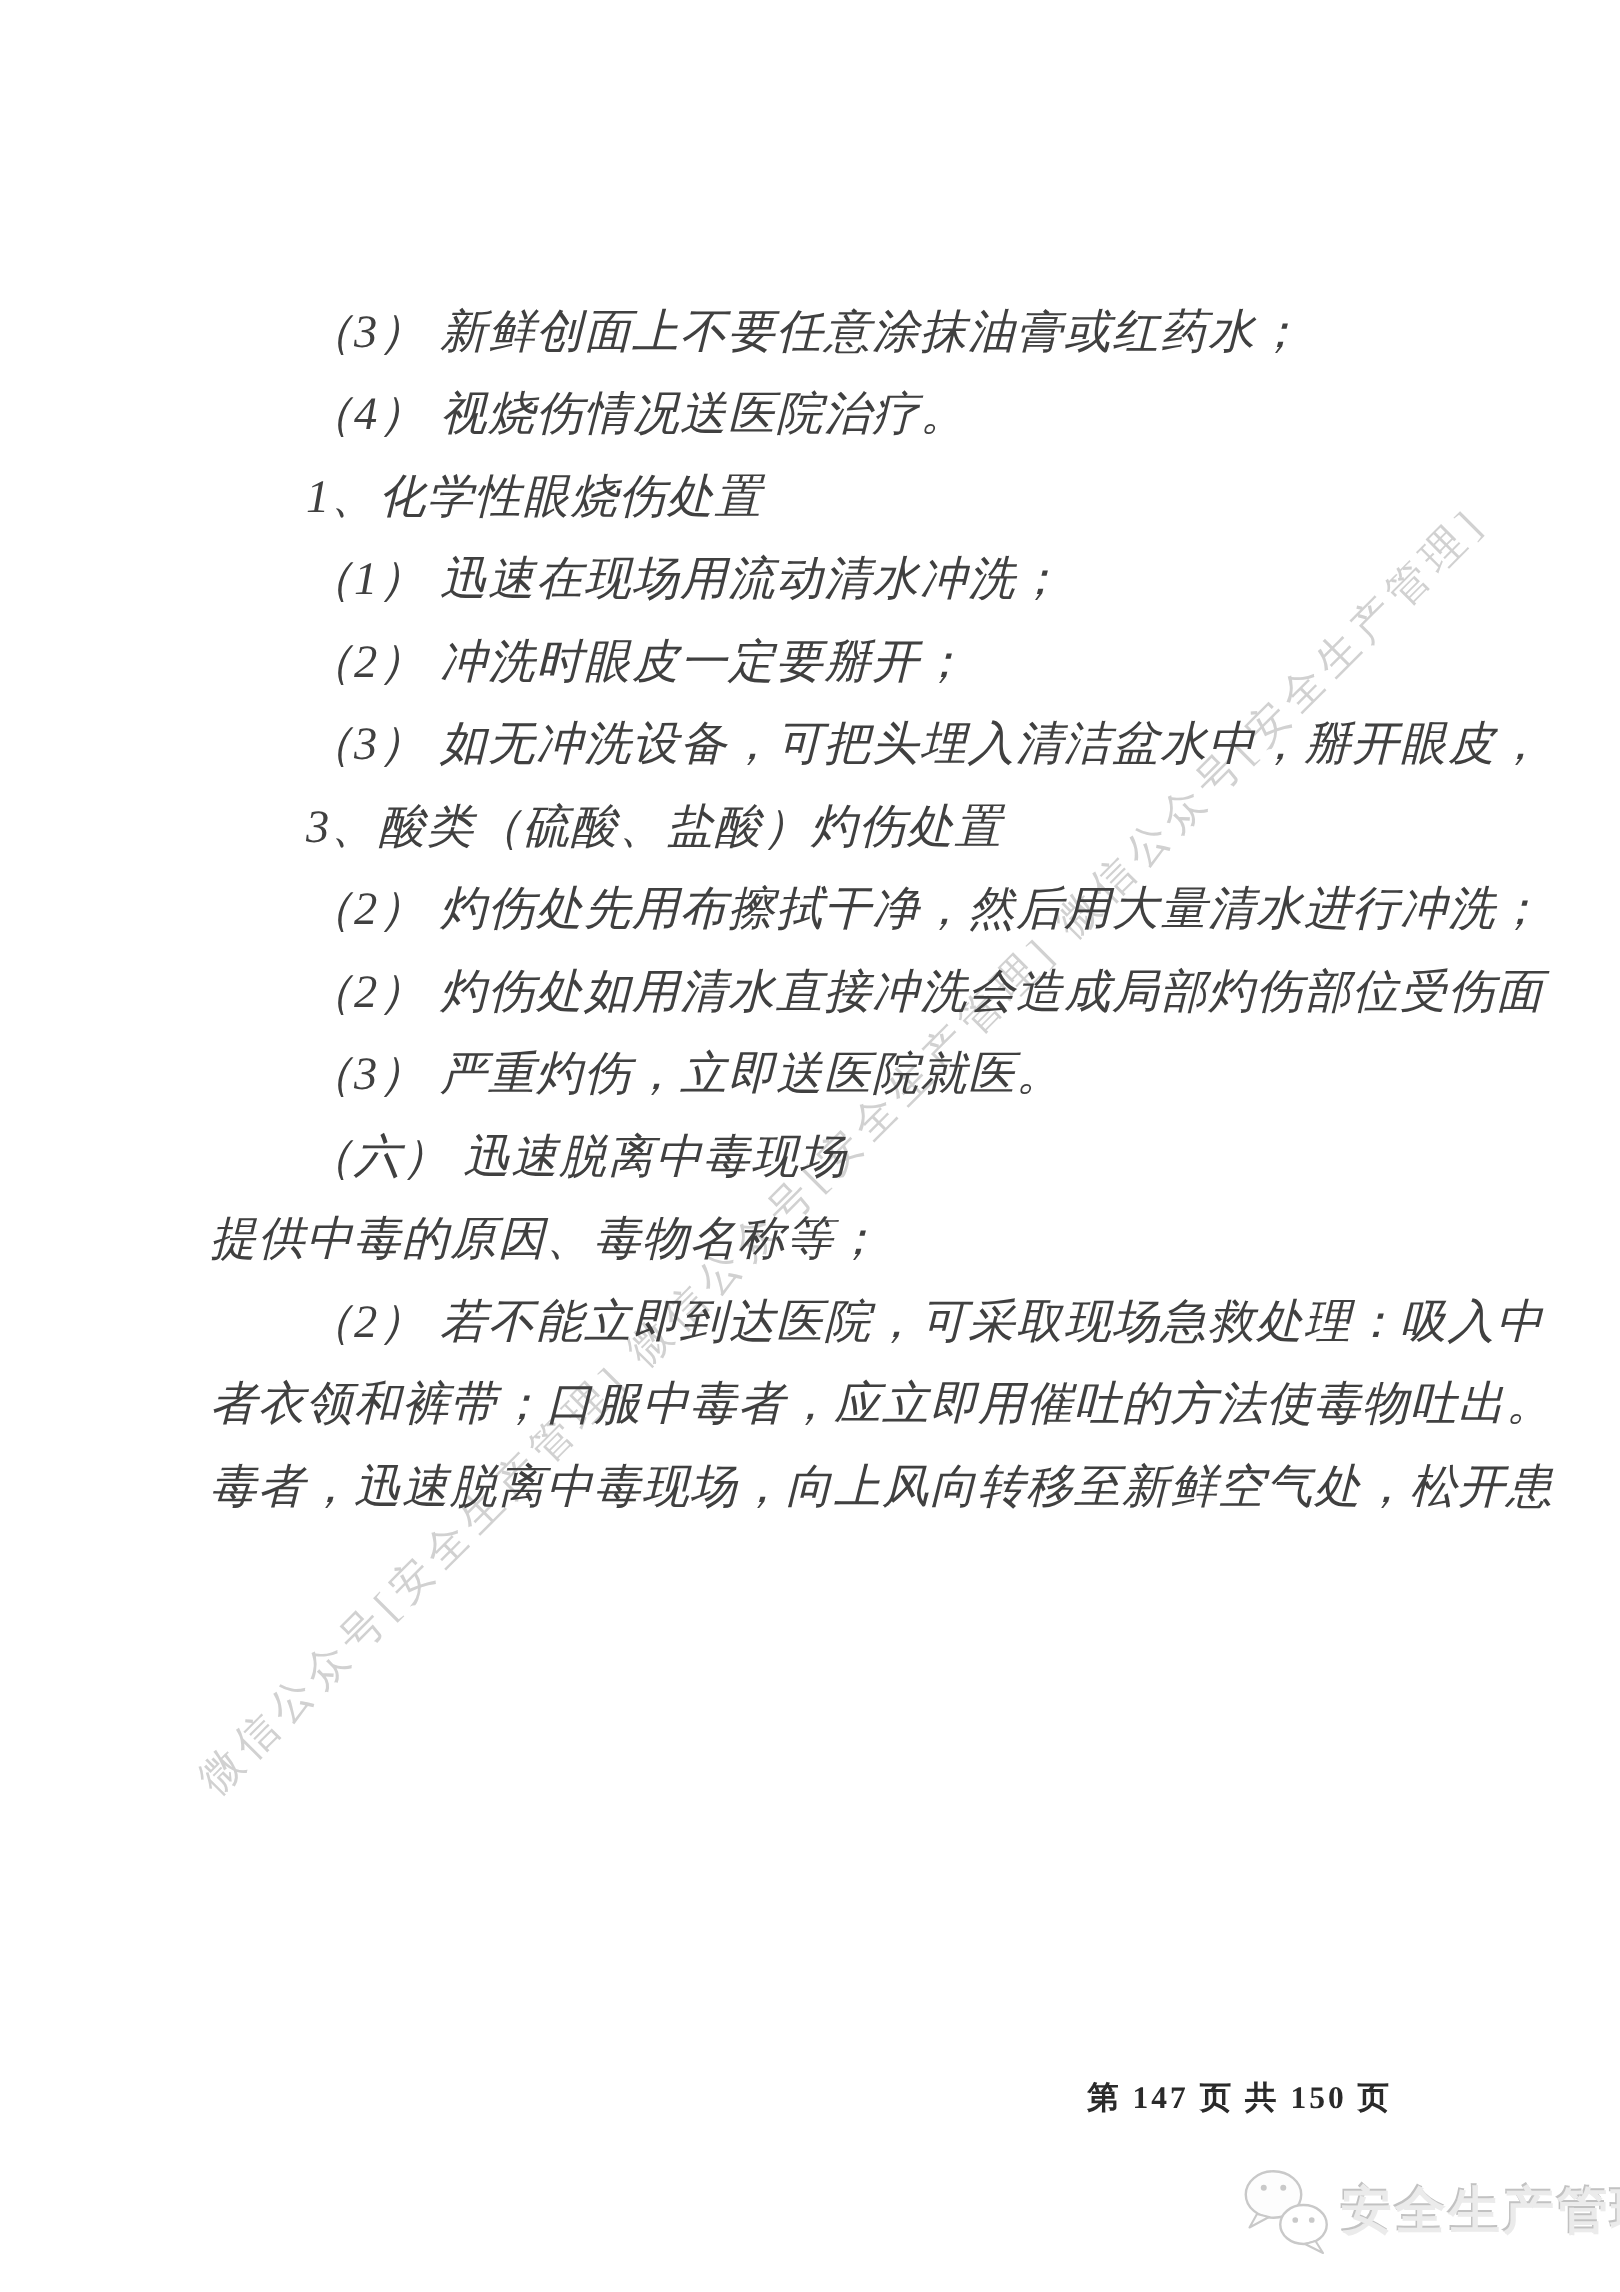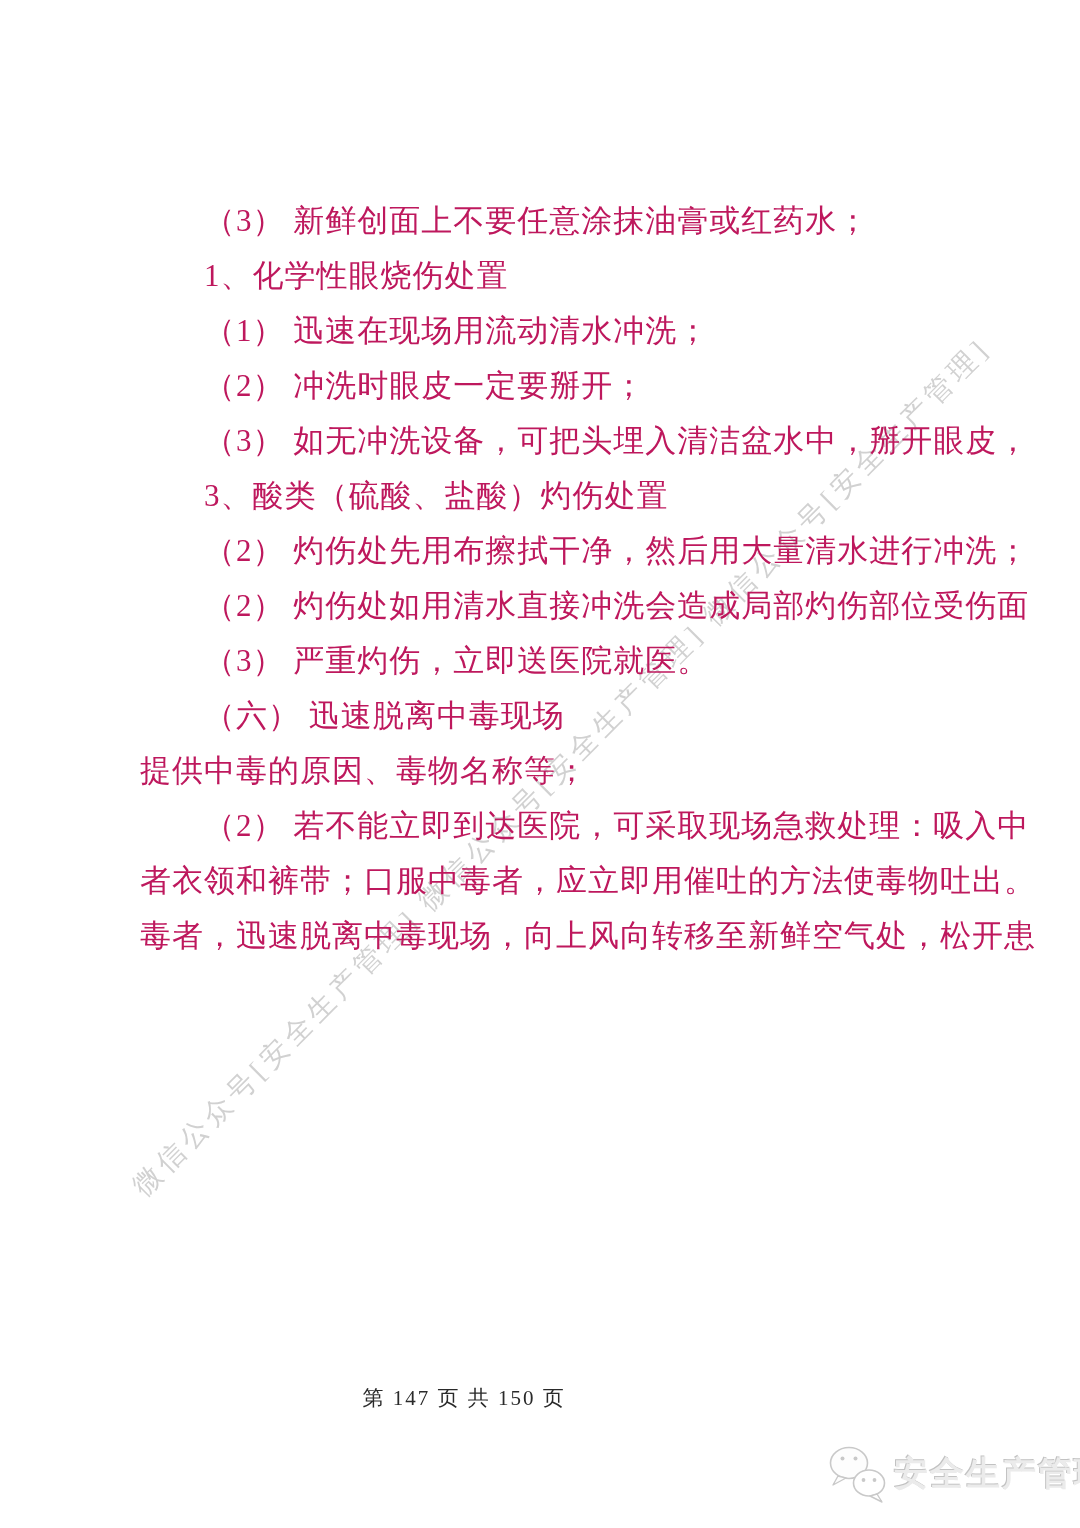--- a/index.html
+++ b/index.html
@@ -31,42 +31,44 @@
     z-index: 0;
     pointer-events: none;
   }
   
   .textblock {
     position: absolute;
     left: 140px;
     top: 193px;
     width: 825px;
     z-index: 1;
-    color: #be185d;
+    color: #404040;
+    font-style: italic;
   }
   .line {
     font-size: 31px;
     line-height: 55px;
     white-space: pre;
     letter-spacing: 1px;
   }
   .line.indent {
     padding-left: 64px;
   }
   
   .footer {
     position: absolute;
     left: 0;
     top: 1384px;
     width: 928px;
-    text-align: center;
+    text-align: right;
     font-size: 21px;
     color: #2a2a2a;
     letter-spacing: 2px;
     z-index: 1;
+    font-weight: bold;
   }
   
   .brand {
     position: absolute;
     left: 828px;
     top: 1443px;
     display: flex;
     align-items: center;
     z-index: 1;
   }
@@ -87,20 +89,21 @@
 </style>
 </head>
 <body>
 
 <div class="page">
 
   <div class="watermark">微信公众号[安全生产管理] 微信公众号[安全生产管理] 微信公众号[安全生产管理]</div>
 
   <div class="textblock">
       <div class="line indent">（3） 新鲜创面上不要任意涂抹油膏或红药水；</div>
+      <div class="line indent">（4） 视烧伤情况送医院治疗。</div>
       <div class="line indent">1、化学性眼烧伤处置</div>
       <div class="line indent">（1） 迅速在现场用流动清水冲洗；</div>
       <div class="line indent">（2） 冲洗时眼皮一定要掰开；</div>
       <div class="line indent">（3） 如无冲洗设备，可把头埋入清洁盆水中，掰开眼皮，</div>
       <div class="line indent">3、酸类（硫酸、盐酸）灼伤处置</div>
       <div class="line indent">（2） 灼伤处先用布擦拭干净，然后用大量清水进行冲洗；</div>
       <div class="line indent">（2） 灼伤处如用清水直接冲洗会造成局部灼伤部位受伤面</div>
       <div class="line indent">（3） 严重灼伤，立即送医院就医。</div>
       <div class="line indent">（六） 迅速脱离中毒现场</div>
       <div class="line">提供中毒的原因、毒物名称等；</div>

